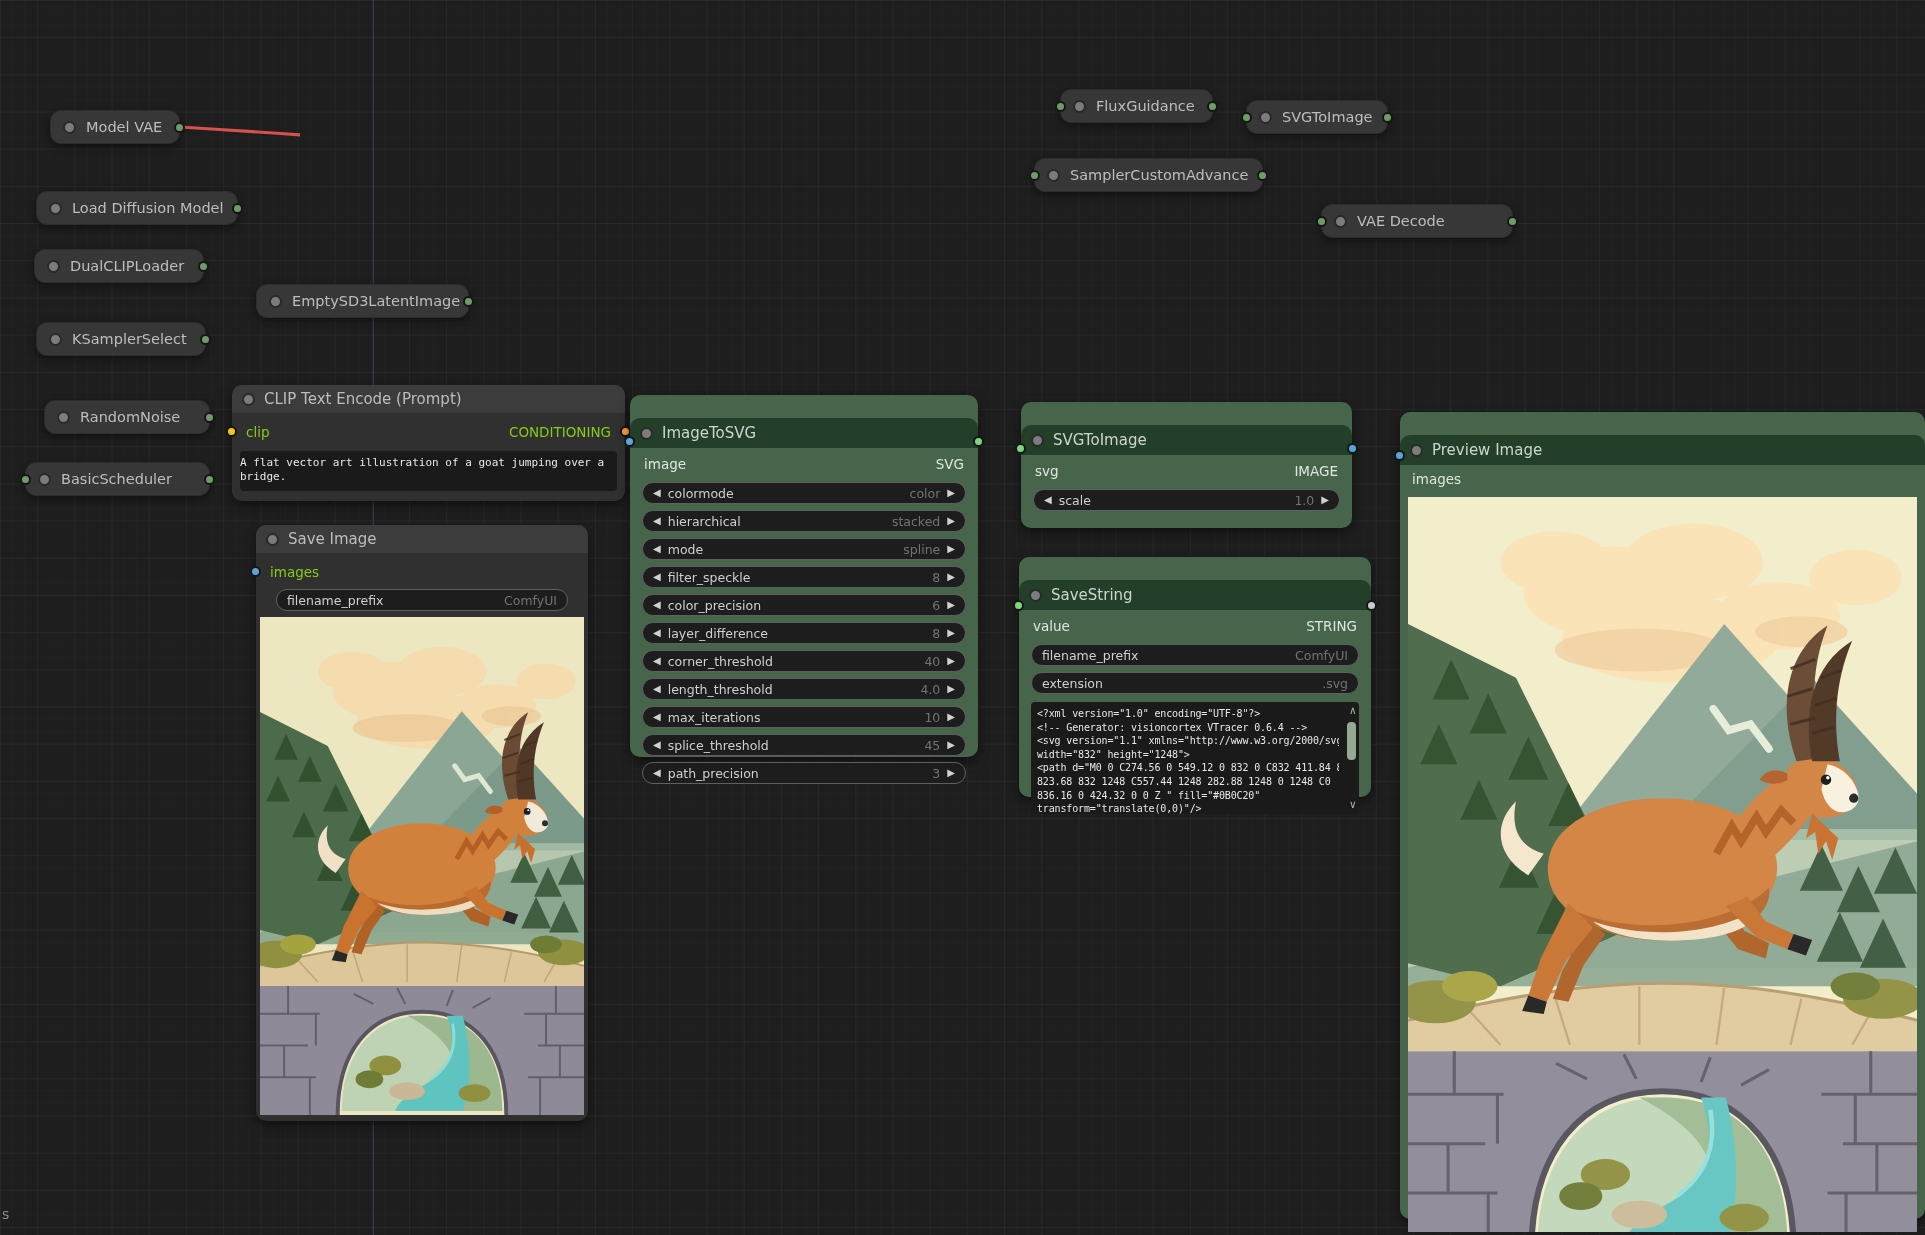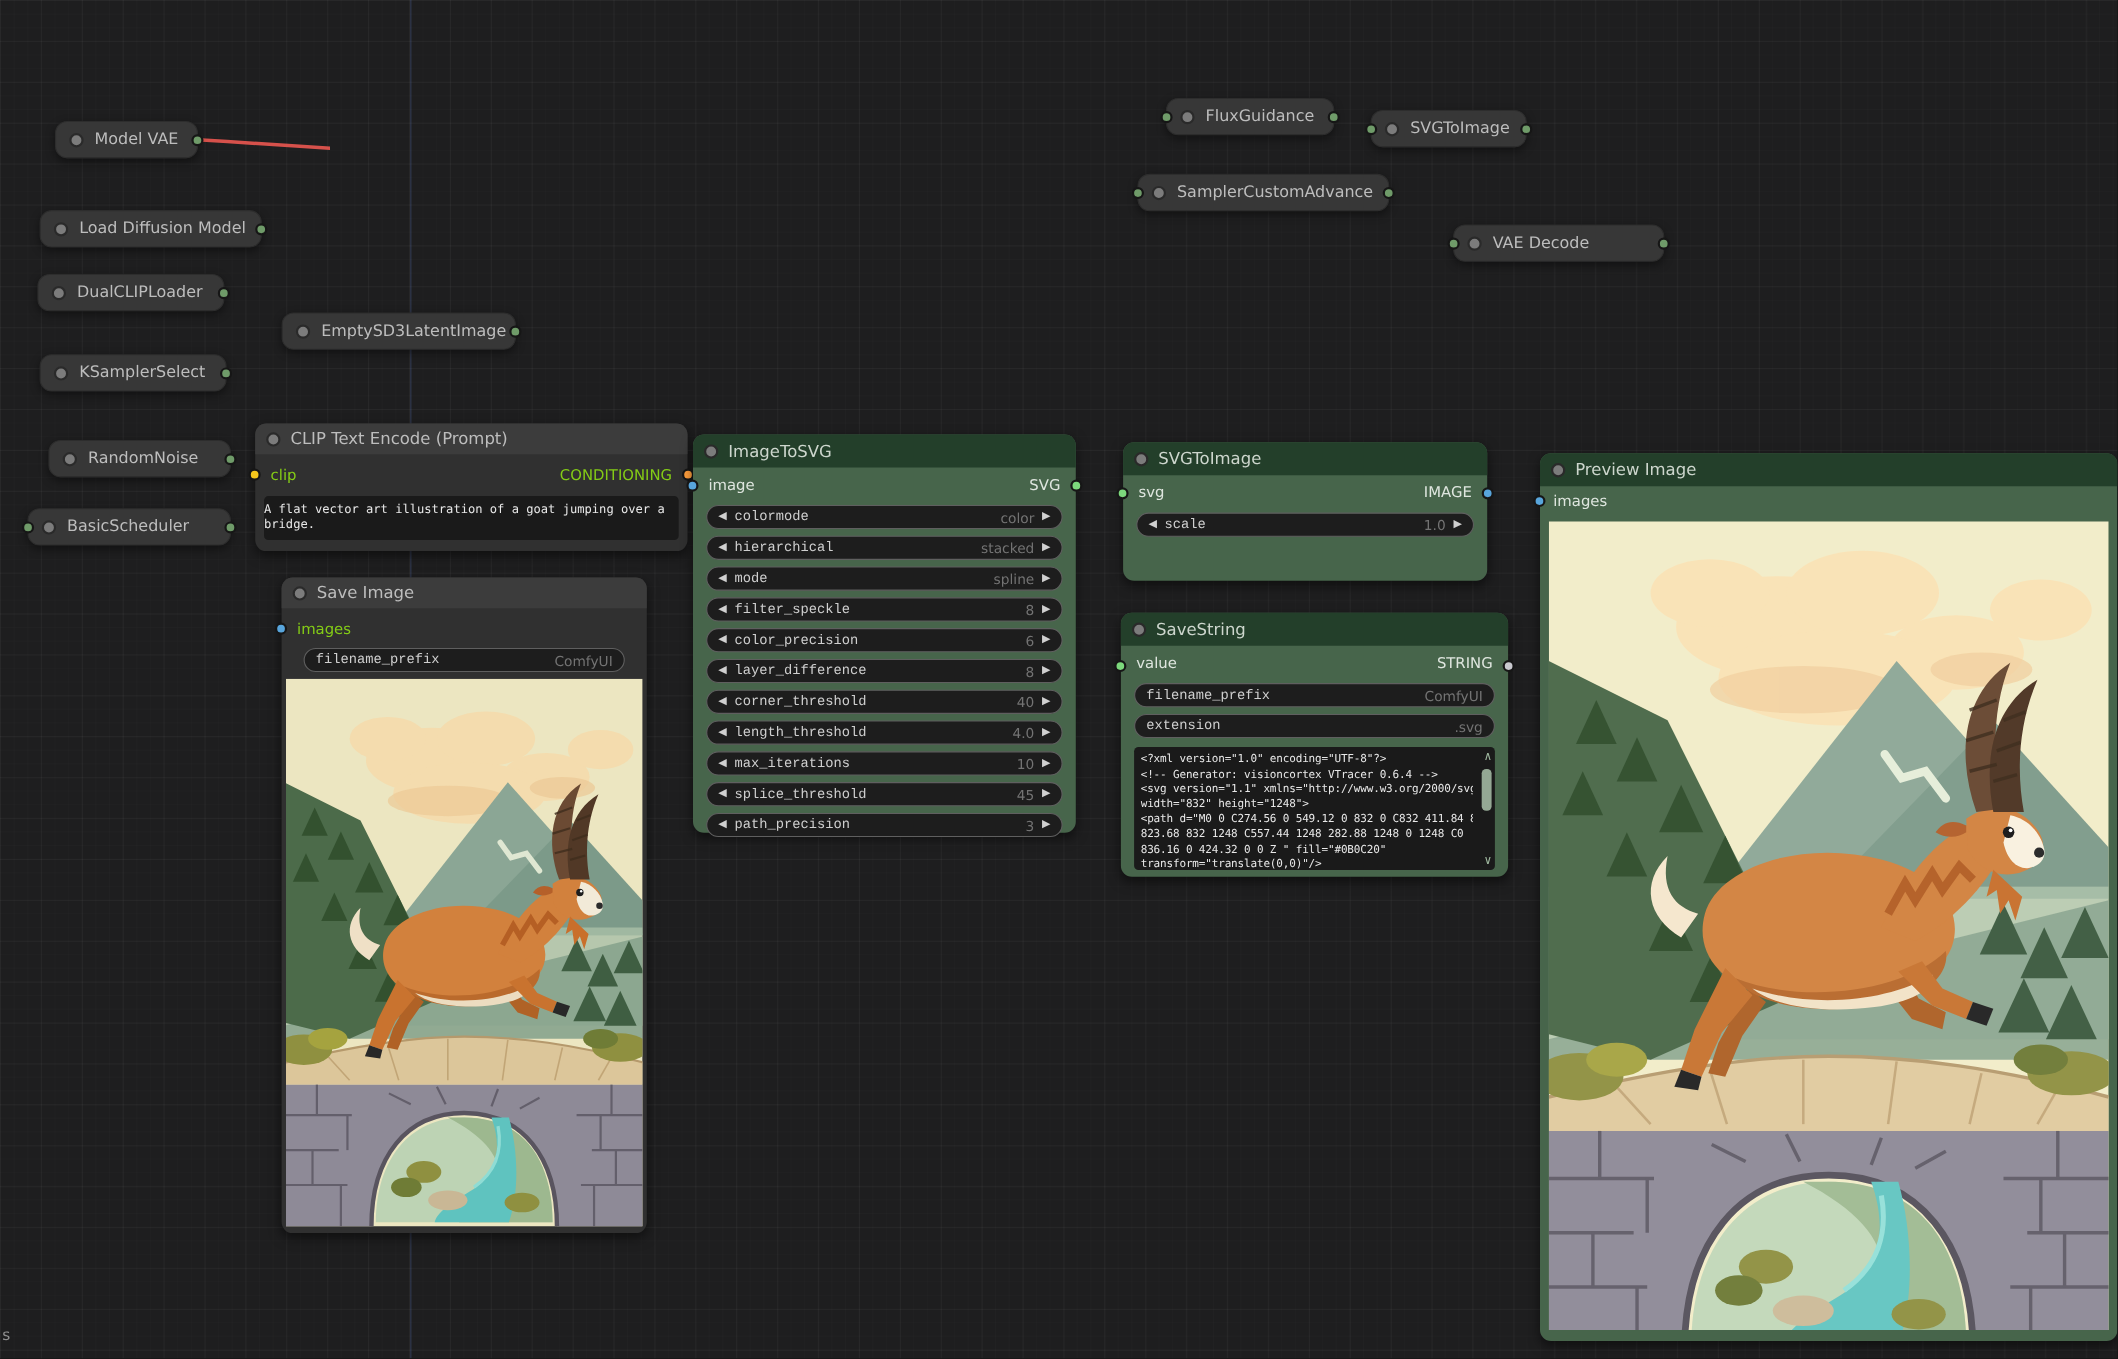--- a/index.html
+++ b/index.html
@@ -29,29 +29,29 @@
   .port.mid{top:50%;margin-top:-5.5px;}
   .port.in{left:-6px;}
   .port.out{right:-6px;}
   .p-yellow{background:#f5c61b;} .p-orange{background:#ff9e3c;} .p-blue{background:#58a5dc;}
   .p-green{background:#7cd87c;} .p-string{background:#c9c9cf;}
 
   .node{position:absolute;background:#303030;border-radius:10px;box-shadow:0 4px 11px rgba(0,0,0,.5);z-index:3;}
   .node .head{height:28px;background:#3c3c3c;border-radius:10px 10px 0 0;display:flex;align-items:center;padding:0 10px;gap:9px;}
   .head-label{font-size:15px;color:#bdbdbd;white-space:nowrap;}
   .green{background:#47654b;}
-  .green .head{background:#233f2a;height:30px;}
+  .green .head{background:#233f2a;height:30px;margin-top:23px;}
   .green .head-label{color:#cdd6cd;}
   .slotrow{display:flex;justify-content:space-between;align-items:center;padding:0 14px;height:26px;margin-top:6px;}
   .slot-label{font-size:13.5px;color:#84cc16;}
   .green .slot-label{color:#dfe6df;}
   .pill{height:22px;border-radius:11px;background:#1d1d1d;border:1px solid #5f5f5f;display:flex;align-items:center;
     padding:0 10px;font-size:12.5px;color:#c9c9c9;gap:7px;}
   .pill .val{color:#737373;margin-left:auto;}
-  .pill .wlabel{color:#cfcfcf;font-family:Liberation Mono, monospace;}
+  .pill .wlabel{color:#cfcfcf;}
   .arrow{color:#d0d0d0;font-size:10px;line-height:1;}
   .textbox{background:#1a1a1a;border-radius:4px;color:#e8e8e8;font-family:"DejaVu Sans Mono","Liberation Mono",monospace;}
   .prompt-box{margin:6px 8px;padding:5px 0;height:40px;font-size:11px;line-height:13.5px;}
   .xml-box{position:relative;margin:8px 12px;padding:5px 20px 5px 6px;height:112px;font-size:10px;line-height:13.6px;overflow:hidden;}
   .xline{white-space:nowrap;overflow:hidden;letter-spacing:-0.15px;}
   .sb-up,.sb-down{position:absolute;right:3px;color:#9fb89f;font-size:11px;line-height:10px;}
   .sb-up{top:4px;} .sb-down{bottom:4px;}
   .sb-thumb{position:absolute;right:3px;top:20px;width:9px;height:38px;background:#94a894;border-radius:4px;}
   .art-frame{display:block;}
   .corner-s{position:absolute;left:2px;top:1206px;color:#8e8e8e;font-size:14px;z-index:2;}

